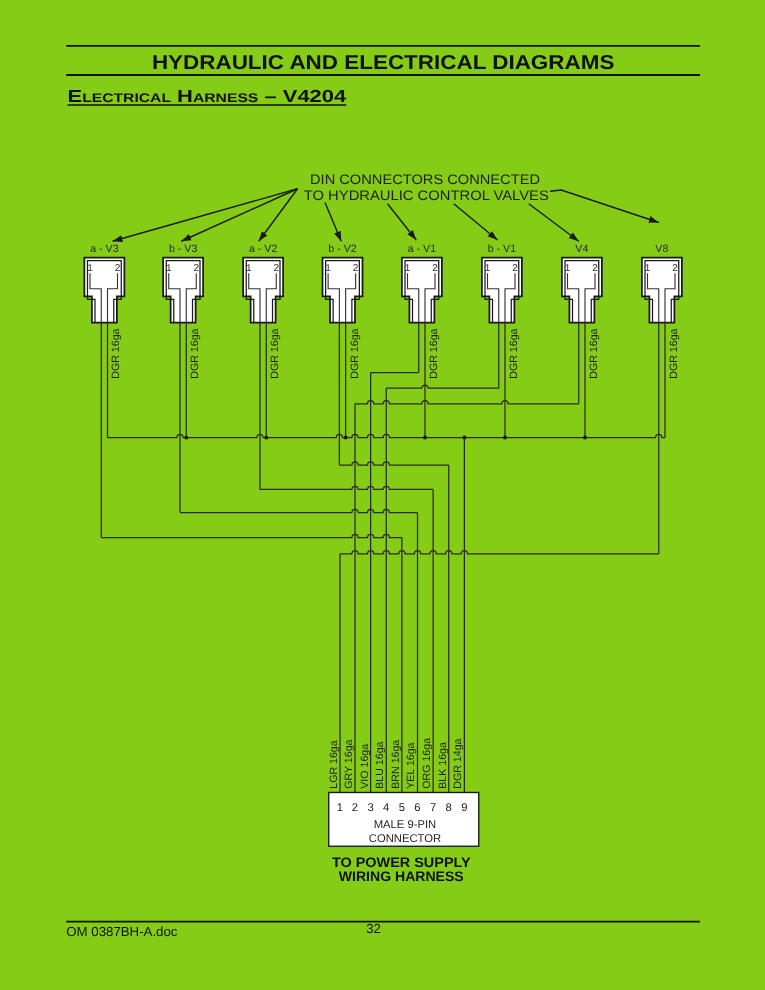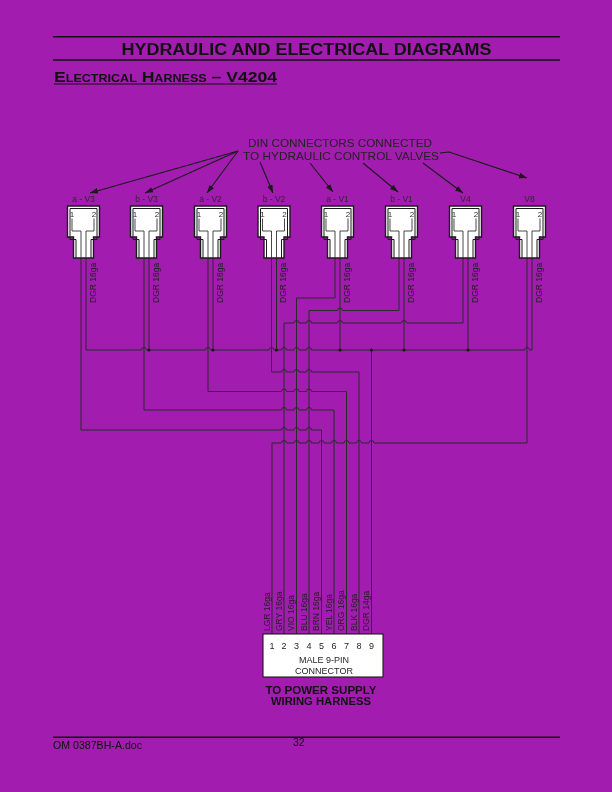--- a/index.html
+++ b/index.html
@@ -1,16 +1,16 @@
 <!DOCTYPE html>
 <html><head>
   <meta charset="utf-8">
   <style>
     html, body { margin: 0; padding: 0; background: #ffffff; }
-    #page { position: relative; width: 612px; height: 792px; background: #a21caf; overflow: hidden; }
+    #page { position: relative; width: 612px; height: 792px; background: #84cc16; overflow: hidden; }
     svg { display: block; }
     .rule { stroke: #111111; }
     .title { font-family: "Liberation Sans", sans-serif; font-weight: bold; font-size: 16px; fill: #111111; }
     .subtitle { font-family: "Liberation Sans", sans-serif; font-weight: bold; font-size: 14px; font-variant: small-caps; fill: #111111; }
     .callout { font-family: "Liberation Sans", sans-serif; font-size: 11px; fill: #222222; }
     .conn-label { font-family: "Liberation Sans", sans-serif; font-size: 8.5px; fill: #2a2a2a; }
     .pin-digit { font-family: "Liberation Sans", sans-serif; font-size: 8px; fill: #2a2a2a; }
     .wire-label { font-family: "Liberation Sans", sans-serif; font-size: 8.5px; fill: #1f1f1f; }
     .harness-text { font-family: "Liberation Sans", sans-serif; font-size: 9px; fill: #1f1f1f; }
     .destination { font-family: "Liberation Sans", sans-serif; font-weight: bold; font-size: 11px; fill: #111111; }

